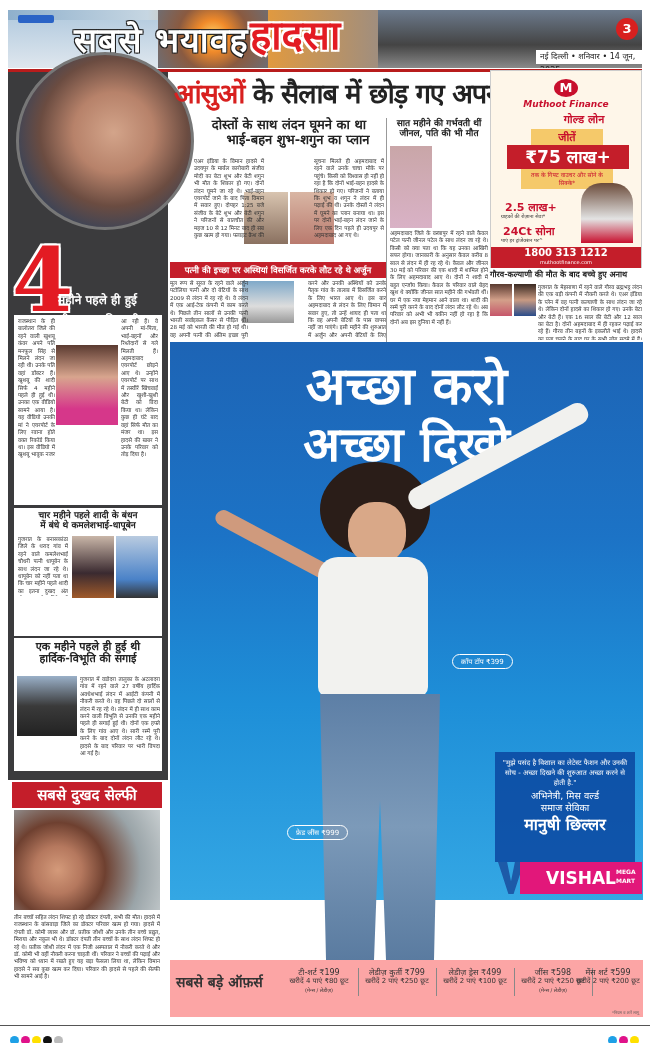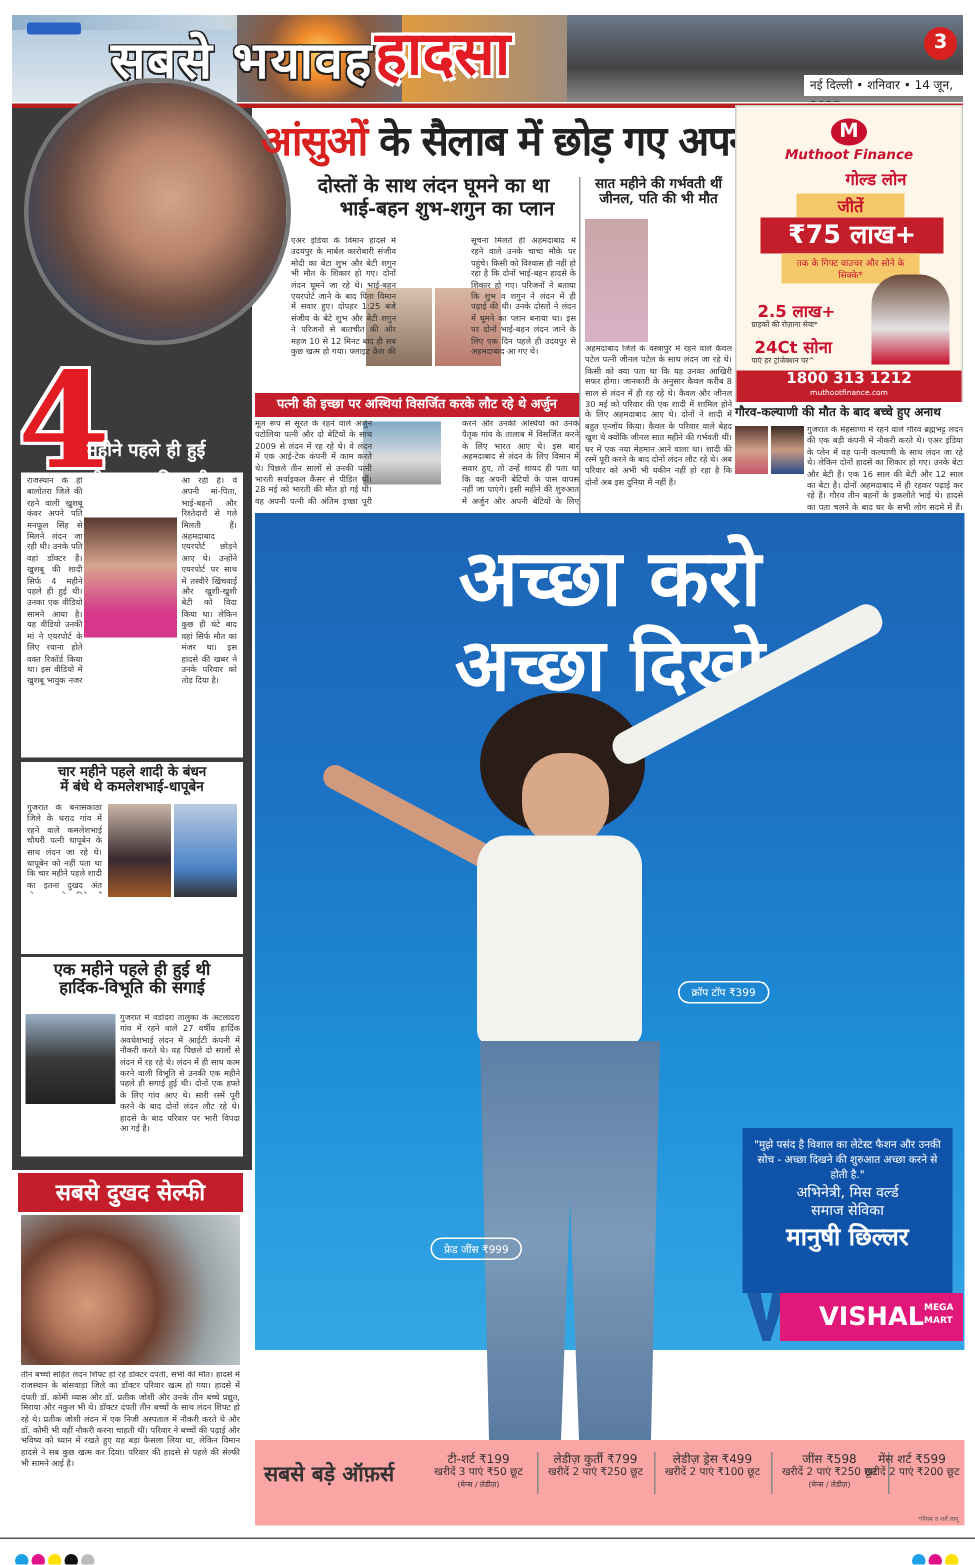--- a/index.html
+++ b/index.html
@@ -158,21 +158,21 @@
 <div class="abs vm-logo">
   <span>VISHAL</span>
   <span class="abs" style="left:96px;top:6px;font-size:6px;line-height:8px;">MEGA</span>
   <span class="abs" style="left:96px;top:15px;font-size:6px;line-height:8px;">MART</span>
 </div>
 
 <div class="abs offers">
   <div class="abs" style="left:6px;top:12px;font-size:14px;font-weight:bold;color:#333;">सबसे बड़े ऑफ़र्स</div>
   <div class="abs offer" style="left:112px;">
     <div style="font-size:8px;">टी-शर्ट ₹199</div>
-    <div>खरीदें 3 पाएं ₹50 छूट</div>
+    <div>खरीदें 4 पाएं ₹80 छूट</div>
     <div style="font-size:5px;">(मेन्स / लेडीज़)</div>
   </div>
   <div class="abs offer-sep" style="left:188px;"></div>
   <div class="abs offer" style="left:190px;">
     <div style="font-size:8px;">लेडीज़ कुर्ती ₹799</div>
     <div>खरीदें 2 पाएं ₹250 छूट</div>
   </div>
   <div class="abs offer-sep" style="left:266px;"></div>
   <div class="abs offer" style="left:268px;">
     <div style="font-size:8px;">लेडीज़ ड्रेस ₹499</div>

